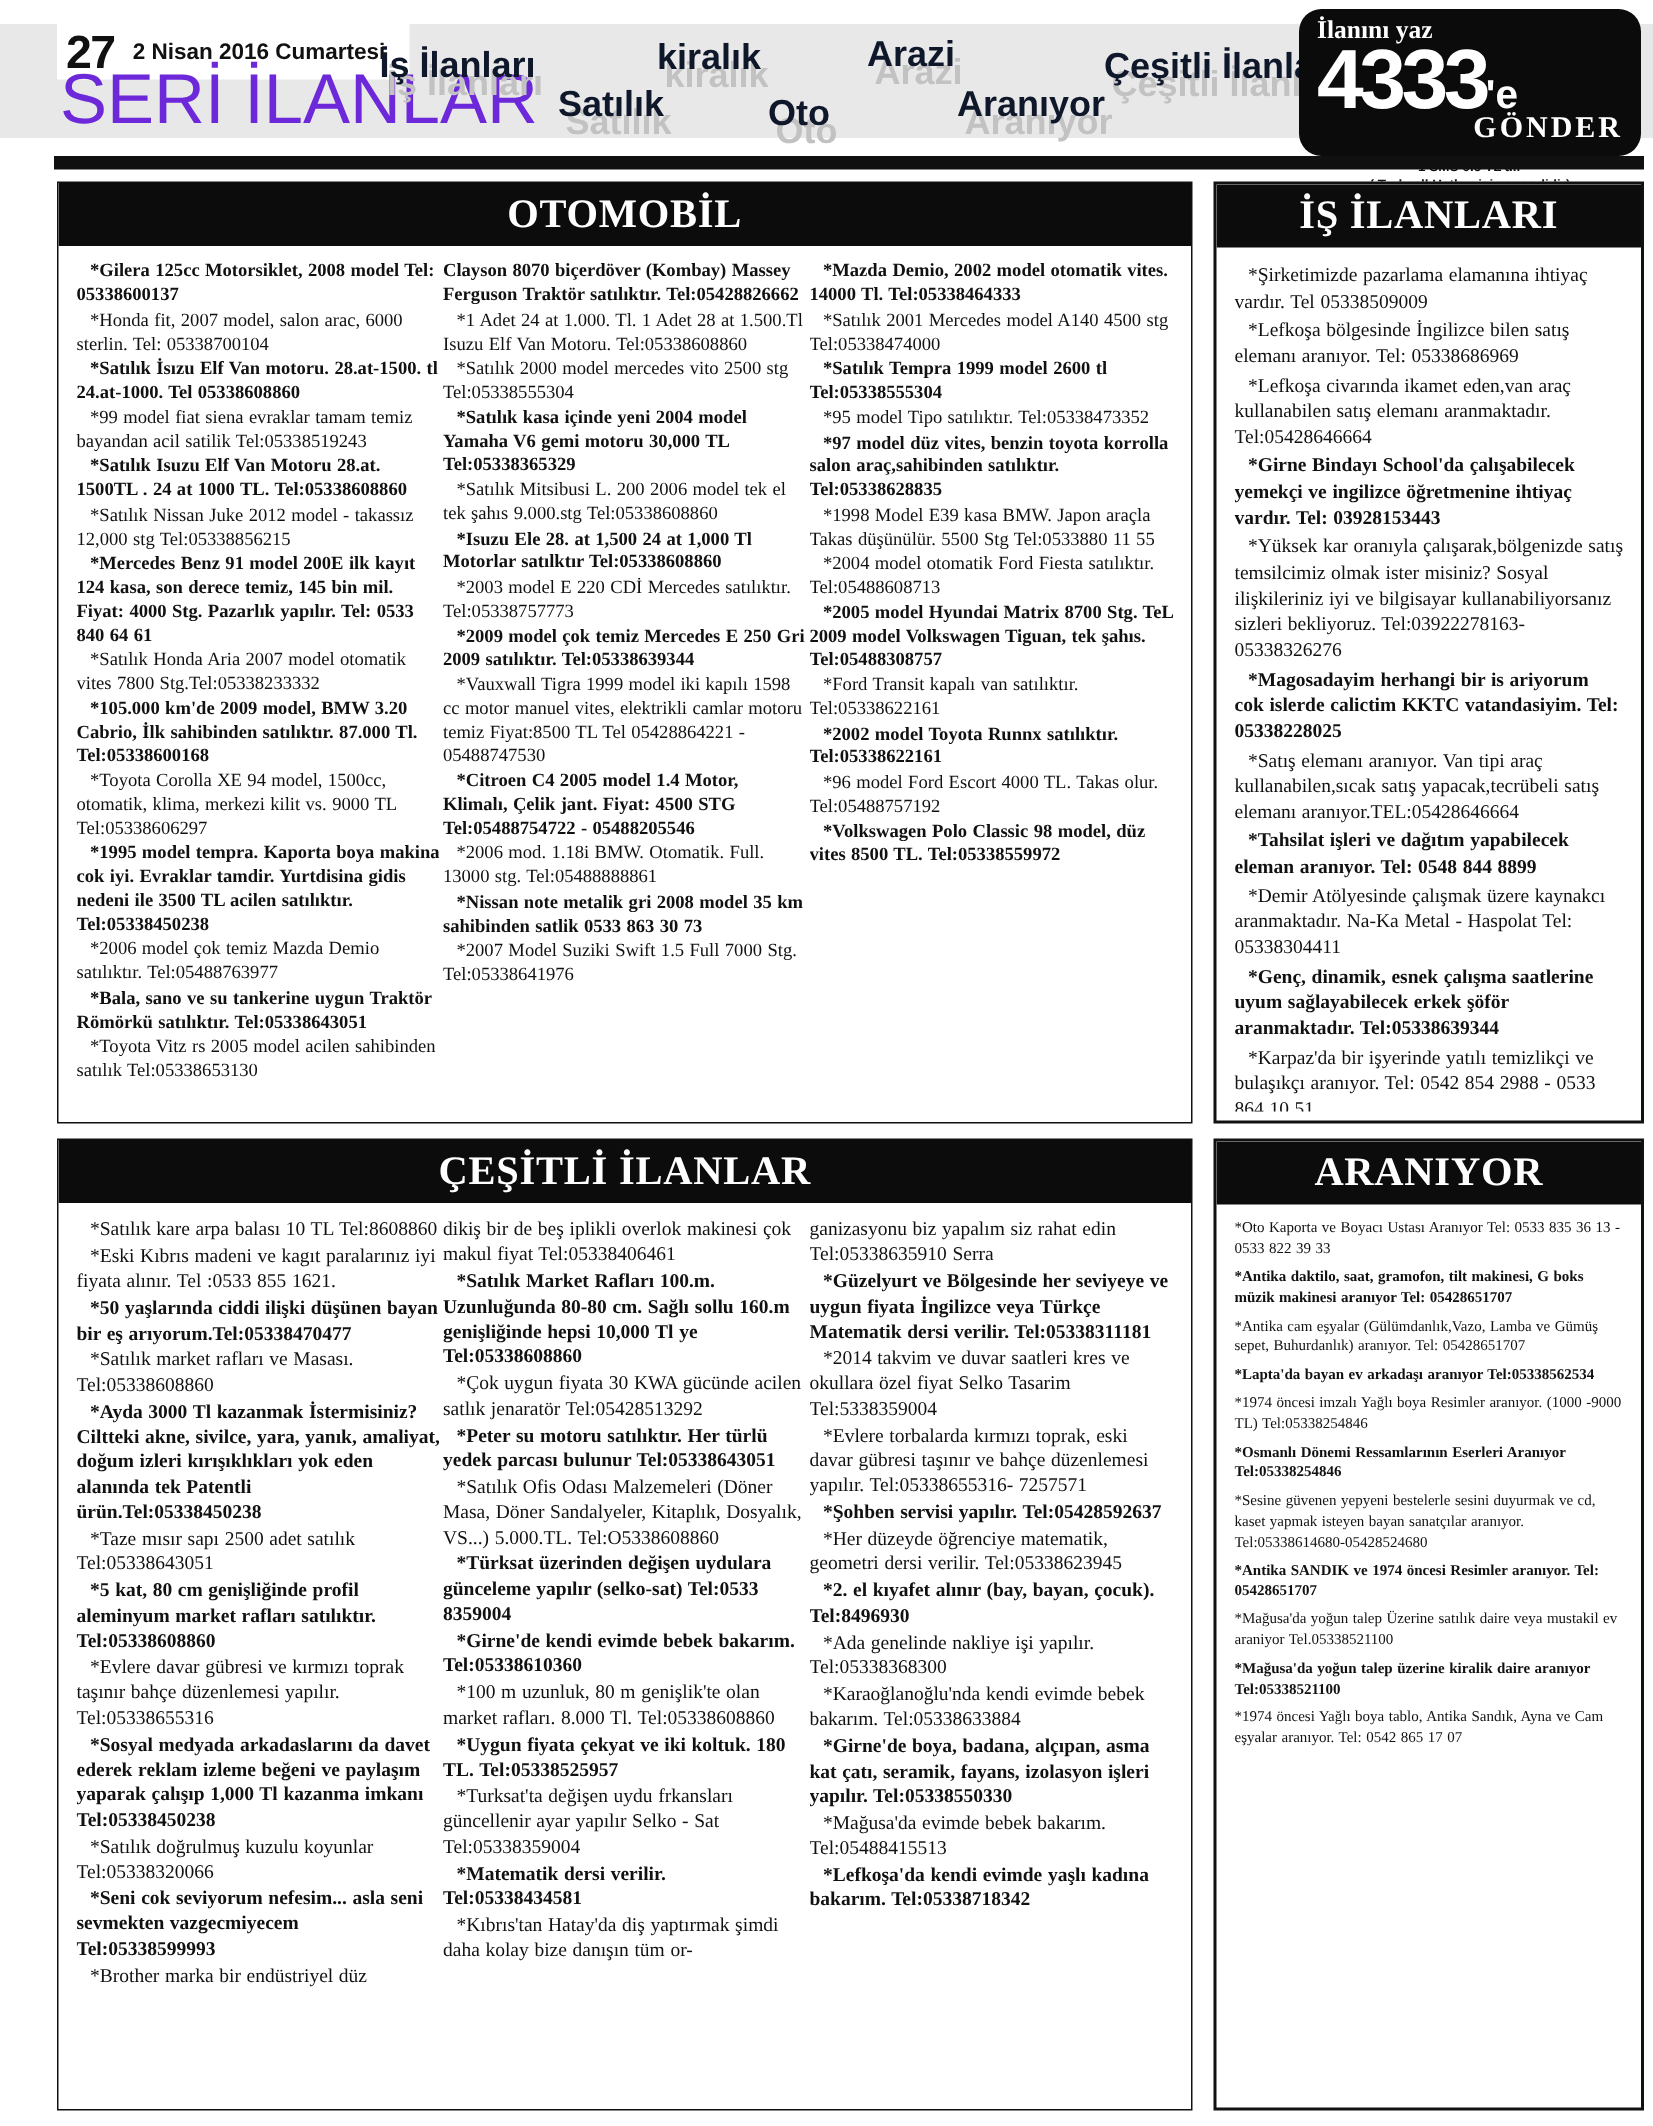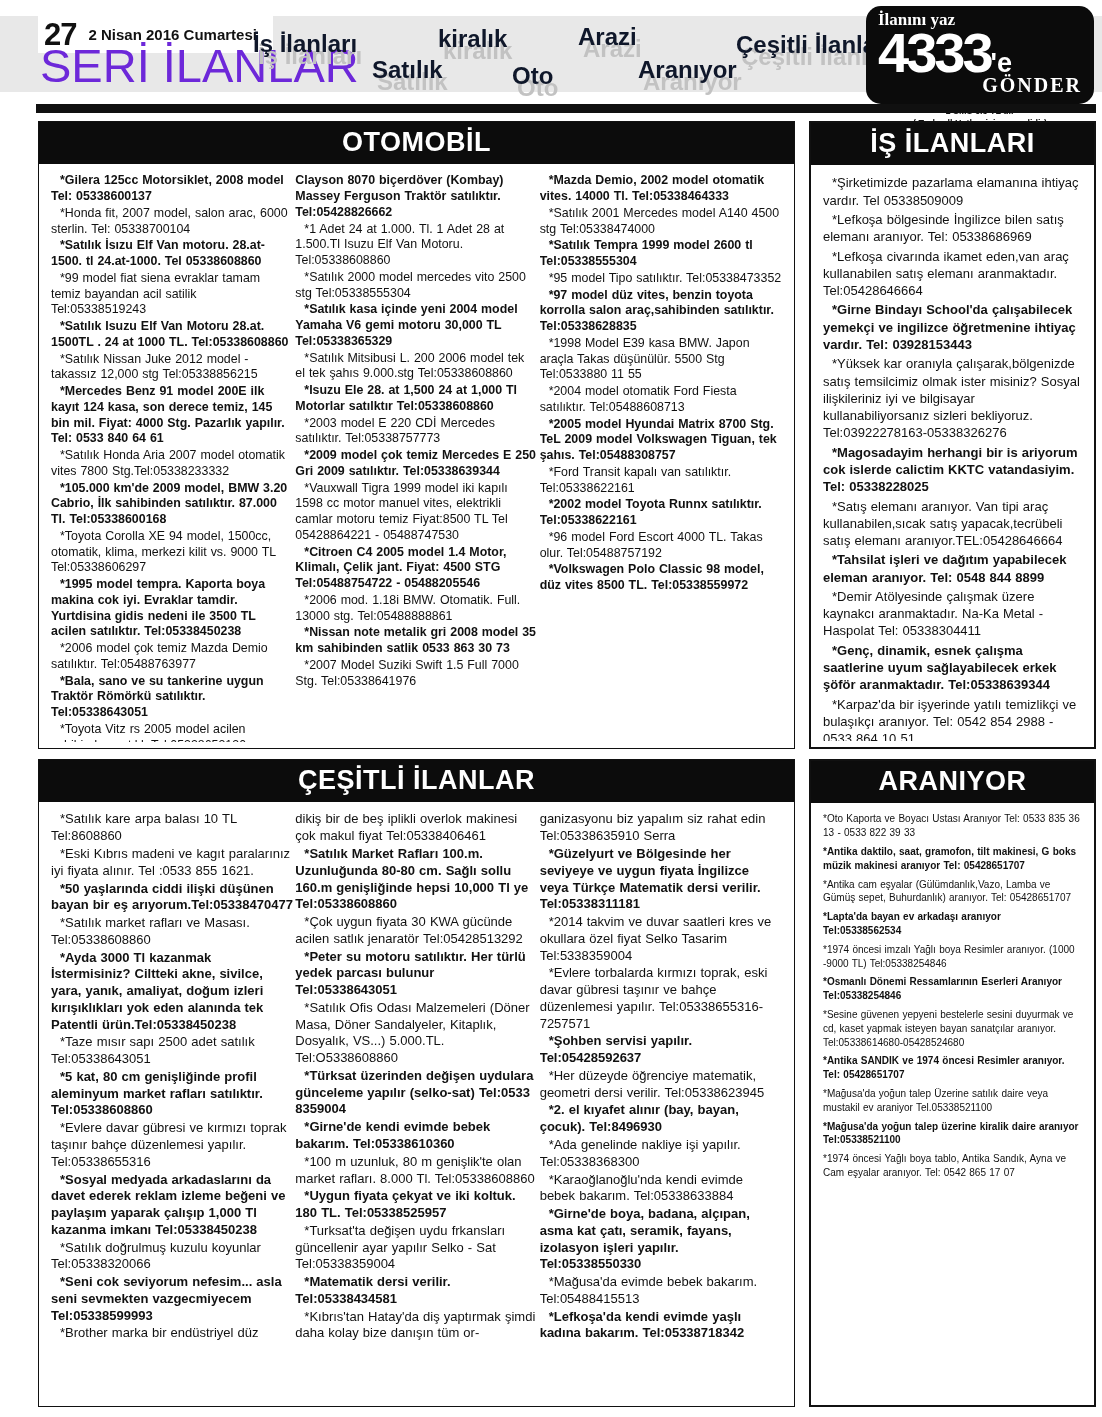--- a/index.html
+++ b/index.html
@@ -50,20 +50,21 @@
   }
   .sms-notes { text-align:center; font-size:9px; font-weight:bold; line-height:1.3; margin-top:2px; color:#111; }
 
   .black-rule { position:absolute; top:104px; left:36px; width:1060px; height:9px; background:#101010; }
 
   
   .main-grid {
     position:absolute; top:121px; left:38px; width:1058px; height:924px;
     display:grid; grid-template-columns:757px 287px; grid-template-rows:628px 648px;
     gap:10px 14px;
+    font-family:Liberation Serif, serif;
   }
   .sec { border:1px solid #111; background:#fff; display:flex; flex-direction:column; overflow:hidden; }
   .sec-right { border-width:2px; }
   .sec-header {
     background:#0c0c0c; color:#fff; text-align:center;
     font-weight:800; font-size:27px; line-height:1.35; padding:2px 0 4px;
     letter-spacing:0.5px; flex:0 0 auto;
   }
   .sec-body { flex:1 1 auto; display:grid; padding:9px 12px 6px; overflow:hidden; }
   .cols3 { grid-template-columns:repeat(3, 1fr); column-gap:2px; }

